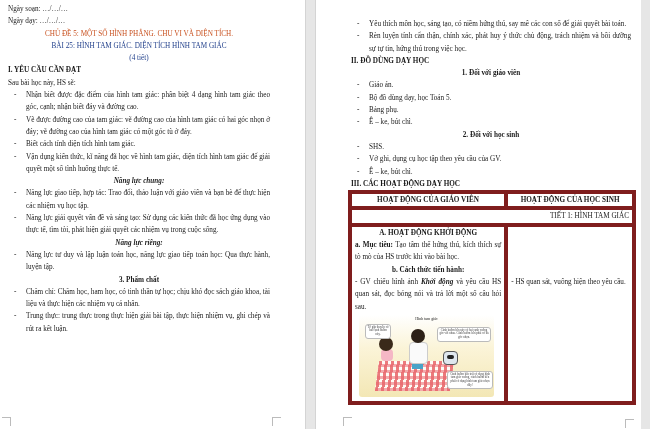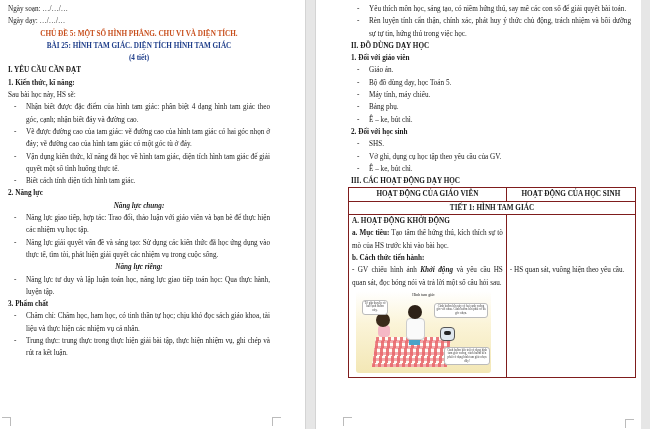--- a/index.html
+++ b/index.html
@@ -8,35 +8,35 @@
     font-family: "Liberation Serif", "DejaVu Serif", serif; color:#1a1a1a;
     position:relative;
   }
   .page { position:absolute; top:0; background:#ffffff; height:429px; overflow:hidden; }
   #page1 { left:0; width:305px; }
   #page2 { left:316px; width:325px; }
   .gap-strip { position:absolute; top:0; left:305px; width:11px; height:429px; background:#e6e6e6; border-left:1px solid #d4d4d4; border-right:1px solid #d4d4d4; box-sizing:border-box; }
   .right-strip { position:absolute; top:0; left:641px; width:9px; height:429px; background:#e6e6e6; }
   .content { position:absolute; font-size:7.2px; line-height:12.3px; }
   #page1 .content { left:8px; top:3px; width:262px; }
-  #page2 .content { left:35px; top:3px; width:280px; }
+  #page2 .content { left:35px; top:18px; width:280px; }
   p { margin:0; }
-  .center { text-align:center; font-weight:bold; }
+  .center { text-align:center; font-weight:normal; }
   .topic { color:#c8501e; }
   .lesson { color:#1f3e8a; }
   .h1 { font-weight:bold; }
-  .h2 { font-weight:bold; }
+  .h2 { font-weight:bold;text-align:center; }
   .h3 { font-weight:bold; font-style:italic;text-align:center; }
   ul.dash { list-style:none; margin:0; padding:0 0 0 18px; }
   ul.dash li { position:relative; text-align:justify; }
   ul.dash li::before { content:"-"; position:absolute; left:-12px; }
   table.act { border-collapse:collapse; width:288px; margin-left:-3px; font-size:7.2px; line-height:12.3px; }
-  table.act td, table.act th { border:1px solid #7f1d1d; padding:0 3px; vertical-align:top; }
+  table.act td, table.act th { border:4px solid #7f1d1d; padding:0 3px; vertical-align:top; }
   table.act th { font-weight:bold; text-align:center; }
-  .tiet { text-align:center; font-weight:bold; }
+  .tiet { text-align:right; font-weight:normal; }
   .left-col { width:55%; text-align:justify; }
   .illus { position:relative; width:135px; height:82px; margin:2px 0 4px 4px; background:linear-gradient(#ffffff, #fbf4d8 40%, #f3e7b5); border-radius:3px; overflow:hidden; }
   .illus .cap { position:absolute; top:1px; left:0; width:100%; text-align:center; font-size:4px; line-height:5px; }
   .bubble { position:absolute; background:#fff; border:0.6px solid #bbb; border-radius:3px; font-size:3px; line-height:3.6px; padding:1px; color:#444; text-align:center; }
   .tablecloth { position:absolute; left:18px; bottom:6px; width:75px; height:30px;
     background: repeating-linear-gradient(90deg, #e9676f 0 3px, #fff 3px 6px), #fff; opacity:0.85; transform:skewX(-8deg); }
   .tablecloth2 { position:absolute; left:18px; bottom:6px; width:75px; height:30px;
     background: repeating-linear-gradient(0deg, rgba(233,103,111,0.55) 0 3px, rgba(255,255,255,0) 3px 6px); transform:skewX(-8deg); }
   .girl { position:absolute; left:20px; top:22px; width:14px; height:14px; border-radius:50%; background:#3a2a1a; }
   .girl-body { position:absolute; left:22px; top:34px; width:12px; height:12px; border-radius:4px; background:#f5b7c5; }
@@ -51,29 +51,27 @@
 <body>
 
 <div class="page" id="page1">
   <div class="content">
     <p>Ngày soạn: …/…/…</p>
     <p>Ngày dạy: …/…/…</p>
     <p class="center topic">CHỦ ĐỀ 5: MỘT SỐ HÌNH PHẲNG. CHU VI VÀ DIỆN TÍCH.</p>
     <p class="center lesson">BÀI 25: HÌNH TAM GIÁC. DIỆN TÍCH HÌNH TAM GIÁC</p>
     <p class="center lesson">(4 tiết)</p>
     <p class="h1">I. YÊU CẦU CẦN ĐẠT</p>
-    <p class="h2">1. Kiến thức, kĩ năng:</p>
     <p>Sau bài học này, HS sẽ:</p>
     <ul class="dash">
       <li>Nhận biết được đặc điểm của hình tam giác: phân biệt 4 dạng hình tam giác theo góc, cạnh; nhận biết đáy và đường cao.</li>
       <li>Vẽ được đường cao của tam giác: vẽ đường cao của hình tam giác có hai góc nhọn ở đáy; vẽ đường cao của hình tam giác có một góc tù ở đáy.</li>
+      <li>Biết cách tính diện tích hình tam giác.</li>
       <li>Vận dụng kiến thức, kĩ năng đã học về hình tam giác, diện tích hình tam giác để giải quyết một số tình huống thực tế.</li>
-      <li>Biết cách tính diện tích hình tam giác.</li>
     </ul>
-    <p class="h2">2. Năng lực</p>
     <p class="h3">Năng lực chung:</p>
     <ul class="dash">
       <li>Năng lực giao tiếp, hợp tác: Trao đổi, thảo luận với giáo viên và bạn bè để thực hiện các nhiệm vụ học tập.</li>
       <li>Năng lực giải quyết vấn đề và sáng tạo: Sử dụng các kiến thức đã học ứng dụng vào thực tế, tìm tòi, phát hiện giải quyết các nhiệm vụ trong cuộc sống.</li>
     </ul>
     <p class="h3">Năng lực riêng:</p>
     <ul class="dash">
       <li>Năng lực tư duy và lập luận toán học, năng lực giao tiếp toán học: Qua thực hành, luyện tập.</li>
     </ul>
     <p class="h2">3. Phẩm chất</p>
@@ -92,21 +90,20 @@
   <div class="content">
     <ul class="dash">
       <li>Yêu thích môn học, sáng tạo, có niềm hứng thú, say mê các con số để giải quyết bài toán.</li>
       <li>Rèn luyện tính cẩn thận, chính xác, phát huy ý thức chủ động, trách nhiệm và bồi dưỡng sự tự tin, hứng thú trong việc học.</li>
     </ul>
     <p class="h1">II. ĐỒ DÙNG DẠY HỌC</p>
     <p class="h2">1. Đối với giáo viên</p>
     <ul class="dash">
       <li>Giáo án.</li>
       <li>Bộ đồ dùng dạy, học Toán 5.</li>
-      <li>Máy tính, máy chiếu.</li>
       <li>Bảng phụ.</li>
       <li>Ê – ke, bút chì.</li>
     </ul>
     <p class="h2">2. Đối với học sinh</p>
     <ul class="dash">
       <li>SHS.</li>
       <li>Vở ghi, dụng cụ học tập theo yêu cầu của GV.</li>
       <li>Ê – ke, bút chì.</li>
     </ul>
     <p class="h1">III. CÁC HOẠT ĐỘNG DẠY HỌC</p>

